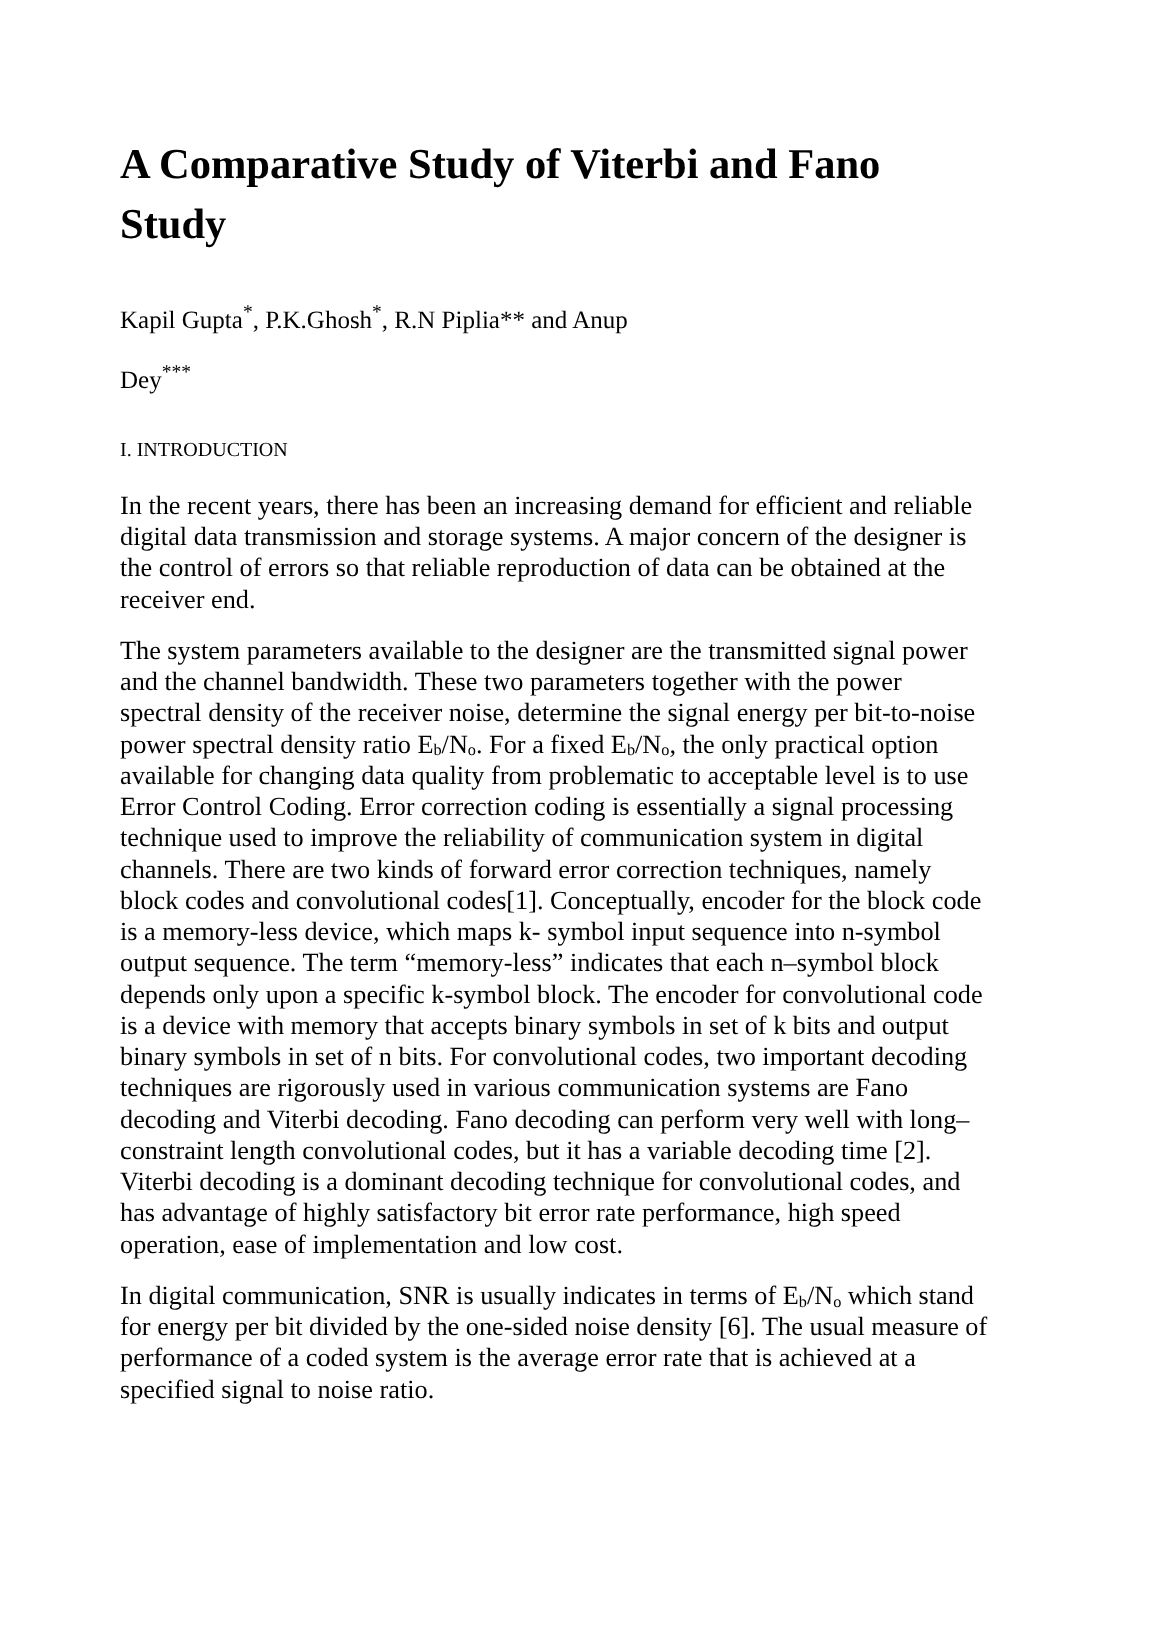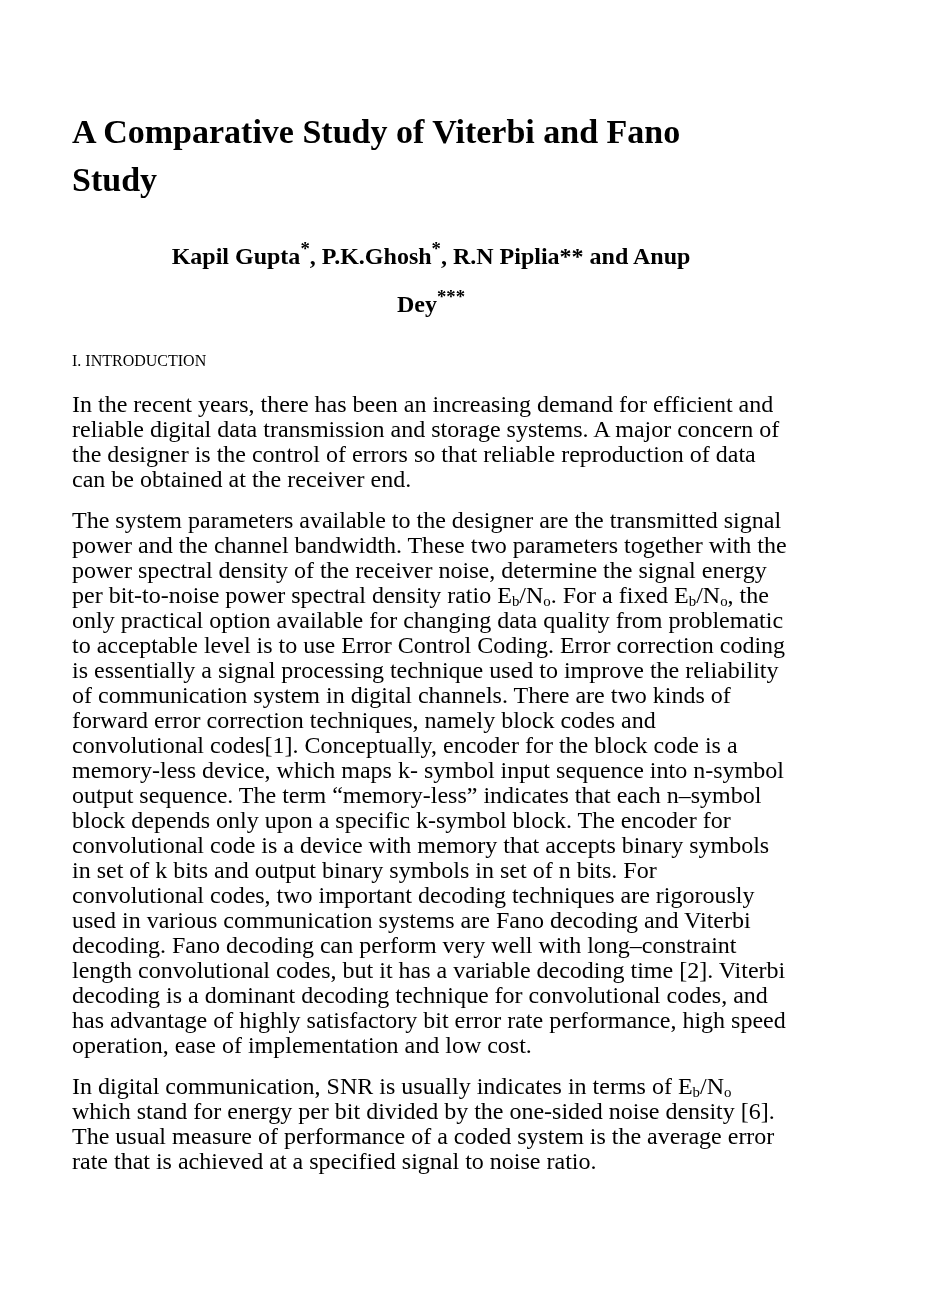--- a/index.html
+++ b/index.html
@@ -8,48 +8,47 @@
     background: #ffffff;
   }
   .page {
     position: relative;
     width: 925px;
     height: 1309px;
     background: #ffffff;
     color: #000000;
     font-family: "Liberation Serif", serif;
     box-sizing: border-box;
-    padding: 108px 135px 0 72px;
+    padding: 108px 135px 0 96px;
     overflow: hidden;
   }
   .paper-title {
     font-size: 34px;
     line-height: 48px;
     font-weight: bold;
     margin: 0 0 28px 0;
   }
   .authors {
-    font-size: 24px;
+    font-size: 20px;
     line-height: 48px;
-    font-weight: bold;
+    font-weight: normal;
     margin: 0 0 20px 0;
-    text-align: center;
   }
   .authors sup {
     font-size: 0.78em;
     line-height: 0;
   }
   .section-heading {
     font-size: 16px;
     line-height: 26px;
     font-weight: normal;
     margin: 0 0 18px 0;
   }
   .paragraphs p {
-    font-size: 24px;
+    font-size: 21px;
     line-height: 25px;
     margin: 0 0 16px 0;
     text-align: left;
   }
   .paragraphs sub {
     font-size: 0.62em;
     line-height: 0;
     vertical-align: -0.18em;
   }
 </style>

